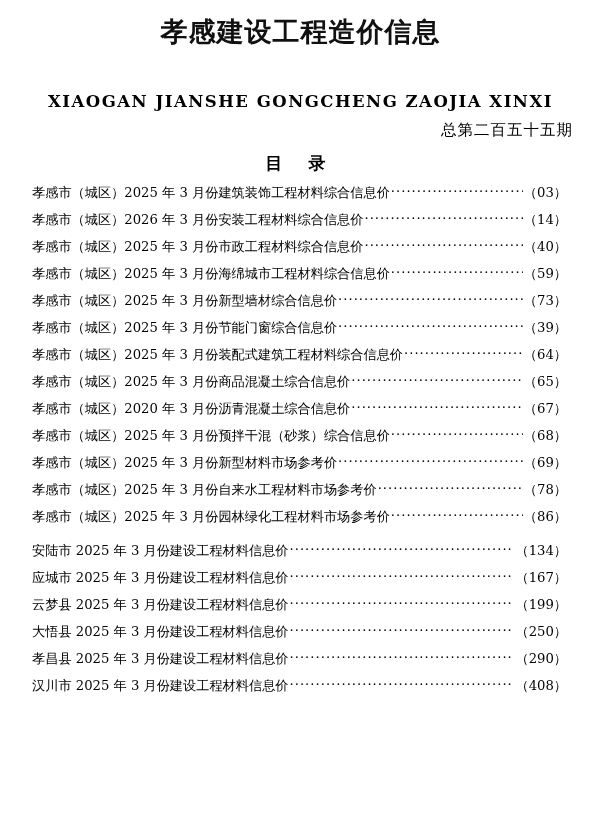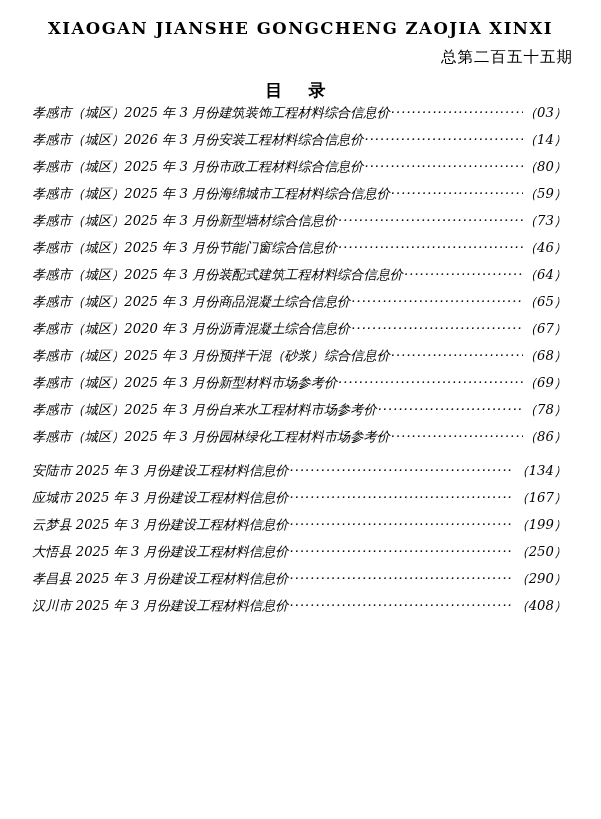--- a/index.html
+++ b/index.html
@@ -30,21 +30,21 @@
     margin-top: 14px;
     margin-bottom: 0;
     color: #111;
   }
   .pinyin-title {
     text-align: center;
     font-family: "DejaVu Serif", "Liberation Serif", serif;
     font-weight: bold;
     font-size: 16.5px;
     letter-spacing: 1.5px;
-    margin-top: 19px;
+    margin-top: 42px;
   }
   .issue-line {
     text-align: center;
     font-family: "DejaVu Serif", "Liberation Serif", serif;
     font-size: 15.5px;
     margin-top: 56px;
     letter-spacing: 1px;
   }
   .issue-line2 {
     text-align: right;
@@ -60,27 +60,26 @@
     font-size: 17px;
     letter-spacing: 10px;
     margin-top: 11px;
   }
   .toc {
     margin-top: 4px;
     padding: 0 6px 0 4px;
   }
   .toc-entry {
     display: flex;
-    align-items: flex-start;
+    align-items: center;
     font-family: "DejaVu Serif", "Liberation Serif", serif;
     font-size: 13.2px;
     line-height: 1.0;
     height: 27px;
     white-space: nowrap;
-    font-style: italic;
   }
   .toc-entry.group-gap {
     margin-top: 7px;
   }
   .toc-title {
     flex: 0 0 auto;
     letter-spacing: 0px;
   }
   .toc-dots {
     flex: 1 1 auto;
@@ -95,20 +94,21 @@
     flex: 0 0 auto;
     text-align: right;
     letter-spacing: 0px;
   }
 </style>
 </head>
 <body>
 
 <div class="page">
 
+  <div class="main-title">孝感建设工程造价信息</div>
 
   <div class="pinyin-title">XIAOGAN  JIANSHE  GONGCHENG  ZAOJIA  XINXI</div>
 
   <div class="issue-line2">总第二百五十五期</div>
 
   <div class="catalog-heading">目  录</div>
 
   <div class="toc" id="toc-container">
       <div class="toc-entry">
         <span class="toc-title">孝感市（城区）2025 年 3 月份建筑装饰工程材料综合信息价</span>
@@ -116,36 +116,36 @@
         <span class="toc-page">（03）</span>
       </div>
       <div class="toc-entry">
         <span class="toc-title">孝感市（城区）2026 年 3 月份安装工程材料综合信息价</span>
         <span class="toc-dots">·······························································································································</span>
         <span class="toc-page">（14）</span>
       </div>
       <div class="toc-entry">
         <span class="toc-title">孝感市（城区）2025 年 3 月份市政工程材料综合信息价</span>
         <span class="toc-dots">·······························································································································</span>
-        <span class="toc-page">（80）</span>
+        <span class="toc-page">（40）</span>
       </div>
       <div class="toc-entry">
         <span class="toc-title">孝感市（城区）2025 年 3 月份海绵城市工程材料综合信息价</span>
         <span class="toc-dots">·······························································································································</span>
         <span class="toc-page">（59）</span>
       </div>
       <div class="toc-entry">
         <span class="toc-title">孝感市（城区）2025 年 3 月份新型墙材综合信息价</span>
         <span class="toc-dots">·······························································································································</span>
         <span class="toc-page">（73）</span>
       </div>
       <div class="toc-entry">
         <span class="toc-title">孝感市（城区）2025 年 3 月份节能门窗综合信息价</span>
         <span class="toc-dots">·······························································································································</span>
-        <span class="toc-page">（46）</span>
+        <span class="toc-page">（39）</span>
       </div>
       <div class="toc-entry">
         <span class="toc-title">孝感市（城区）2025 年 3 月份装配式建筑工程材料综合信息价</span>
         <span class="toc-dots">·······························································································································</span>
         <span class="toc-page">（64）</span>
       </div>
       <div class="toc-entry">
         <span class="toc-title">孝感市（城区）2025 年 3 月份商品混凝土综合信息价</span>
         <span class="toc-dots">·······························································································································</span>
         <span class="toc-page">（65）</span>

